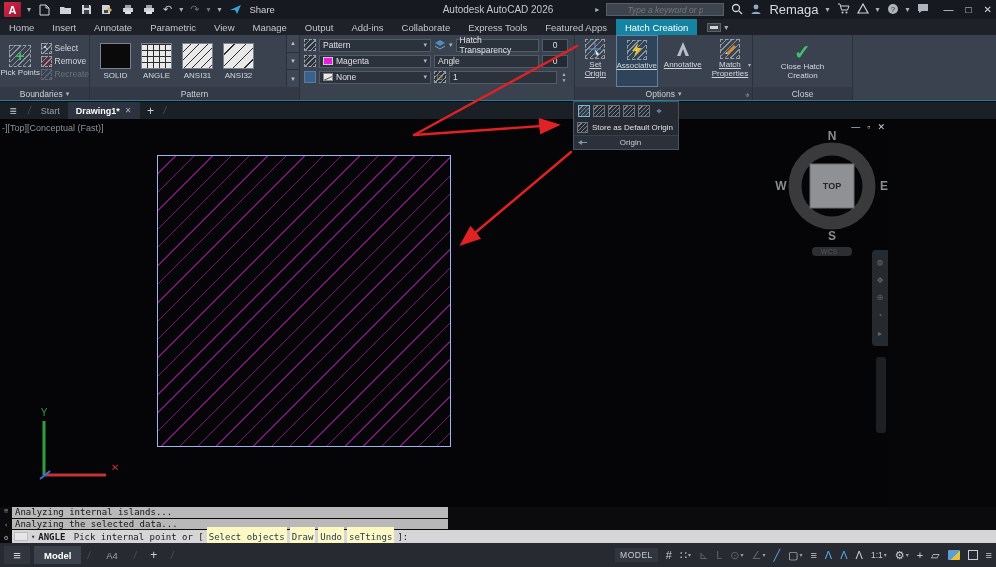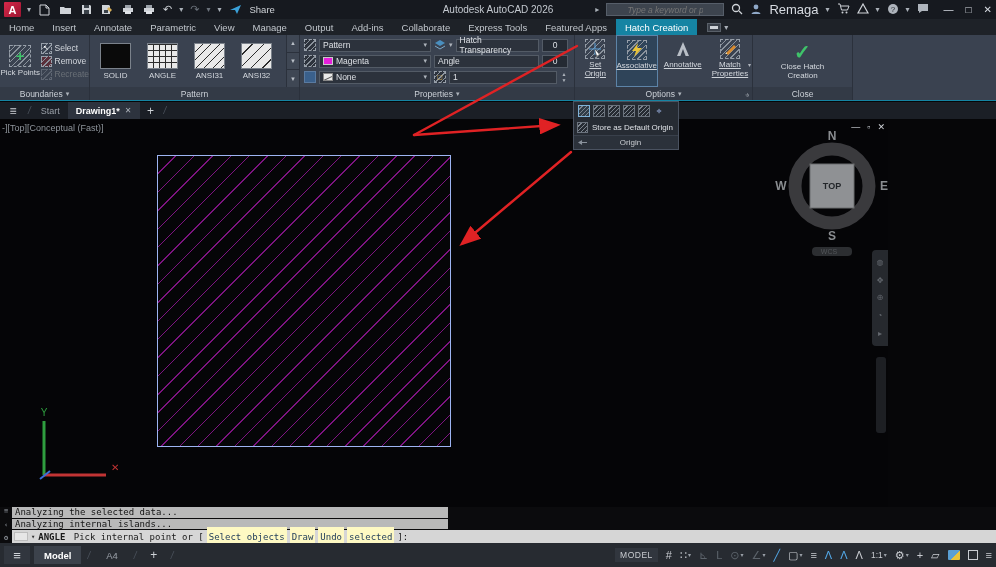--- a/index.html
+++ b/index.html
@@ -42,21 +42,21 @@
   .bigbtn { width:44px; display:flex; flex-direction:column; align-items:center; justify-content:center; gap:2px; height:100%; }
   .hatch-ico { border:1px dashed #98a0aa; background:repeating-linear-gradient(135deg, rgba(0,0,0,0) 0 3px, #8a929c 3px 4px); position:relative; }
   .hatch-ico .ov { position:absolute; inset:0; display:flex; align-items:center; justify-content:center; }
   .bb-label { font-size:8px; color:#d4d8de; text-align:center; line-height:1.05; }
   .bcol { display:flex; flex-direction:column; justify-content:center; gap:2px; }
   .brow { display:flex; align-items:flex-start; gap:3px; font-size:8.5px; color:#d4d8de; }
   .brow .mini { width:11px; height:11px; }
   .brow.disabled { color:#6a7077; }
 
   
-  .swatches { display:flex; gap:16px; padding-left:10px; align-items:flex-end; }
+  .swatches { display:flex; gap:10px; padding-left:10px; align-items:flex-end; }
   .swatch { display:flex; flex-direction:column; align-items:center; gap:2px; }
   .sw { width:31px; height:26px; border:1px solid #7b828b; background:#e9e9e9; }
   .sw.solid { background:#0a0a0a; }
   .sw.angle { background-image:repeating-linear-gradient(0deg, rgba(0,0,0,0) 0 5px, #2c2c2c 5px 6px), repeating-linear-gradient(90deg, rgba(0,0,0,0) 0 5px, #2c2c2c 5px 6px); }
   .sw.ansi31 { background-image:repeating-linear-gradient(135deg, rgba(0,0,0,0) 0 5px, #2c2c2c 5px 6px); }
   .sw.ansi32 { background-image:repeating-linear-gradient(135deg, rgba(0,0,0,0) 0 7px, #2c2c2c 7px 8px); }
   .sw-label { font-size:8px; color:#d4d8de; }
   .pat-scroll { margin-left:auto; width:13px; height:100%; display:flex; flex-direction:column; border-left:1px solid #2b313c; }
   .pat-scroll span { flex:1; display:flex; align-items:center; justify-content:center; font-size:6px; color:#b9bfc7; background:#3f4754; border-bottom:1px solid #2b313c; }
 
@@ -370,24 +370,20 @@
             <div class="pfield">
                 <span>1</span>
               </div>
             <div class="stepper">
                 <span>▲</span>
                 <span>▼</span>
               </div>
           </div>
         </div>
       </div>
-      <div class="plabel">
-          <span>Properties</span>
-          <span class="dd">▾</span>
-        </div>
     </div>
 
     <div class="panel" style="left:575px;width:178px;">
       <div class="pcontent" style="gap:4px;padding-left:4px;align-items:stretch;text-decoration:underline;">
         <div class="obtn" style="width:34px;">
           <div class="hatch-ico" style="width:20px;height:20px;">
             <span class="ov">
                 <svg width="16" height="16">
                   <path d="M8 2v12M2 8h12" stroke="#5aa0d8" stroke-width="1"></path>
                   <path d="M8 8l5 6-2 0-1 2-2-6z" fill="#fff" stroke="#333" stroke-width=".5"></path>
@@ -535,27 +531,27 @@
     <path d="M571,152 L463,243" stroke="#e02224" stroke-width="2.4" fill="none" stroke-linecap="round" marker-end="url(#ah)"></path>
   </svg>
 
   <div class="cmdarea">
     <div class="cmd-gutter">
       <span>≡</span>
       <span>‹</span>
       <span>⚙</span>
     </div>
     <div class="cmd-history">
+      <div class="cmd-hline">Analyzing internal islands...</div>
       <div class="cmd-hline">Analyzing the selected data...</div>
-      <div class="cmd-hline">Analyzing internal islands...</div>
     </div>
     <div class="cmd-prompt">
       <span class="cmd-badge"></span>
       <span class="cmd-dd">▾</span>
-      <span class="cmd-cmdname">ANGLE</span><span> Pick internal point or [</span><span class="kw">Select objects</span> <span class="kw">Draw</span> <span class="kw">Undo</span> <span class="kw">selected</span><span>]:</span>
+      <span class="cmd-cmdname">ANGLE</span><span> Pick internal point or [</span><span class="kw">Select objects</span> <span class="kw">Draw</span> <span class="kw">Undo</span> <span class="kw">seTtings</span><span>]:</span>
     </div>
   </div>
 
   <div class="statusbar">
     <span class="sb-menu">≡</span>
     <span class="ltab active">Model</span>
     <span class="slash">/</span>
     <span class="ltab">A4</span>
     <span class="slash">/</span>
     <span class="ft-plus">+</span>

